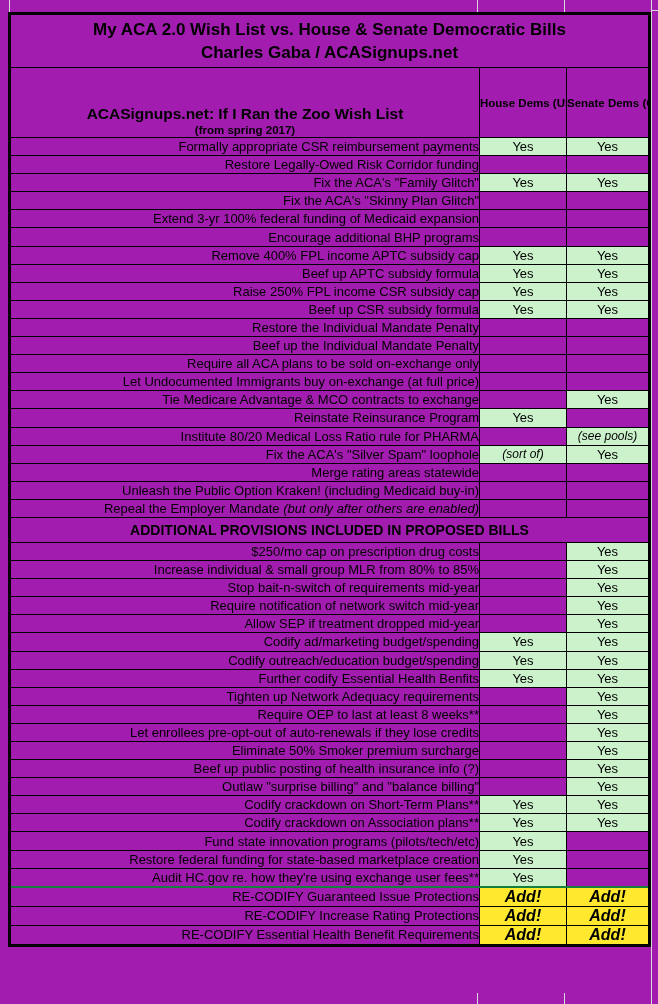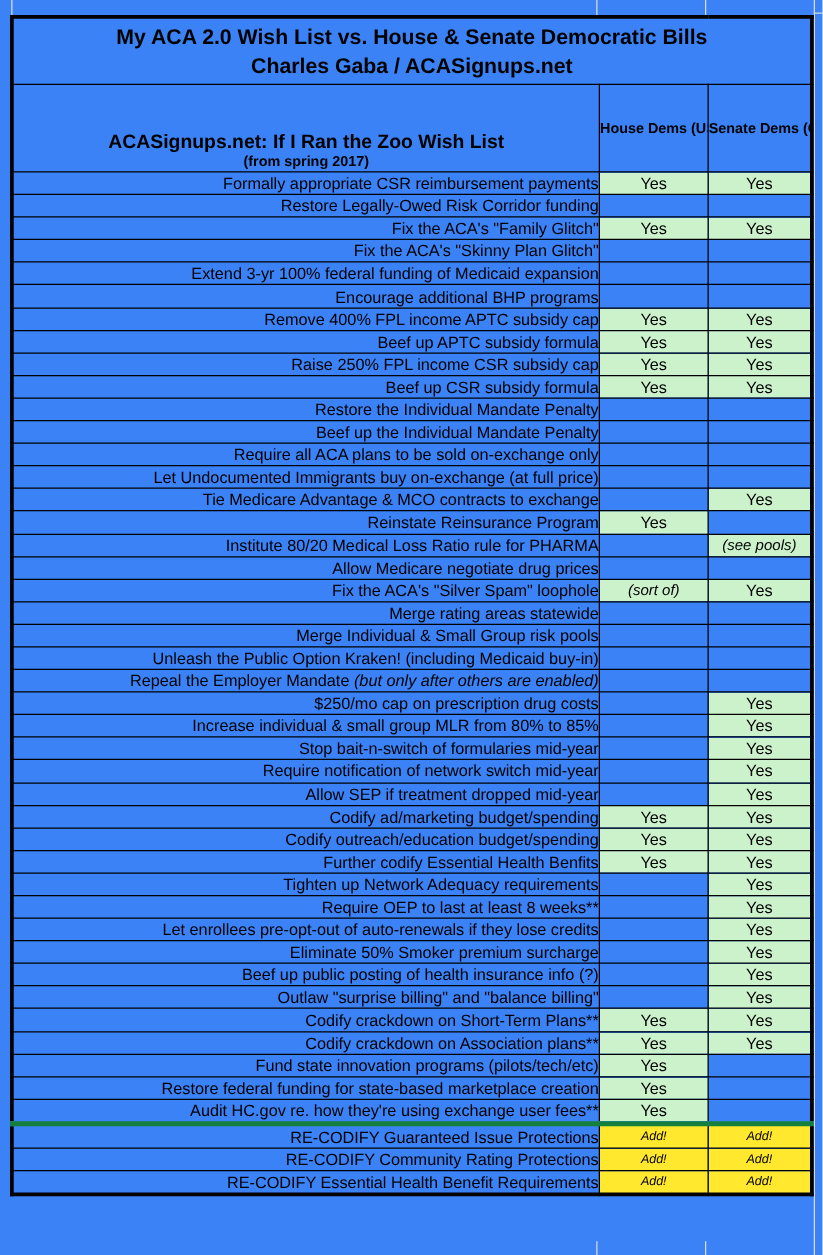--- a/index.html
+++ b/index.html
@@ -5,21 +5,21 @@
   html, body {
     margin: 0;
     padding: 0;
     background: #ffffff;
     font-family: "Liberation Sans", "DejaVu Sans", sans-serif;
   }
   #canvas {
     position: relative;
     width: 658px;
     height: 1004px;
-    background: #3b82f6;
+    background: #a21caf;
     overflow: hidden;
   }
   
   .grid-line {
     position: absolute;
     background: var(--grid-gray, #d9d9d9);
   }
   .gl-v1 { left: 477px; top: 0; width: 1px; height: 12px; }
   .gl-v2 { left: 564px; top: 0; width: 1px; height: 12px; }
   .gl-v1b { left: 477px; top: 993px; width: 1px; height: 11px; }
@@ -82,31 +82,31 @@
     border-right: 2px solid #000;
   }
   td.value-cell {
     height: 17.1px;
     text-align: center;
     vertical-align: middle;
     font-size: 13px;
   }
   td.c-yes  { background: var(--yes-green, #ccf2cc); margin-left: 18px; }
   td.c-note { background: var(--yes-green, #ccf2cc); font-style: italic; font-size: 12px; }
-  td.c-add  { background: var(--add-yellow, #ffe82d); font-style: italic; font-weight: normal; font-size: 10px; margin-left: 12px; }
+  td.c-add  { background: var(--add-yellow, #ffe82d); font-style: italic; font-weight: bold; font-size: 16px; margin-left: 12px; }
   td.section-header-cell {
     height: 24px;
     text-align: center;
     vertical-align: middle;
     font-weight: bold;
     font-size: 14px;
     border-top: 2px solid #000;
     border-bottom: 2px solid #000;
   }
-  tr.recodify-start td { border-top: 4px solid #15803d; }
+  tr.recodify-start td { border-top: 2px solid #15803d; }
   .ital { font-style: italic; }
 </style>
 </head>
 <body>
 
 <div id="canvas">
   <div class="grid-line gl-v1"></div>
   <div class="grid-line gl-v2"></div>
   <div class="grid-line gl-v1b"></div>
   <div class="grid-line gl-v2b"></div>
@@ -220,61 +220,54 @@
           <td class="label-cell">Reinstate Reinsurance Program</td>
           <td class="value-cell c-yes">Yes</td>
           <td class="value-cell c-empty"></td>
         </tr>
         <tr>
           <td class="label-cell">Institute 80/20 Medical Loss Ratio rule for PHARMA</td>
           <td class="value-cell c-empty"></td>
           <td class="value-cell c-note">(see pools)</td>
         </tr>
         <tr>
-          <td class="label-cell">Allow Medicare negotiate drug prices</td>
-          <td class="value-cell c-empty"></td>
-          <td class="value-cell c-empty"></td>
-        </tr>
-        <tr>
           <td class="label-cell">Fix the ACA's "Silver Spam" loophole</td>
           <td class="value-cell c-note">(sort of)</td>
           <td class="value-cell c-yes">Yes</td>
         </tr>
         <tr>
           <td class="label-cell">Merge rating areas statewide</td>
           <td class="value-cell c-empty"></td>
           <td class="value-cell c-empty"></td>
         </tr>
         <tr>
-          <td class="label-cell">Merge Individual &amp; Small Group risk pools</td>
-          <td class="value-cell c-empty"></td>
-          <td class="value-cell c-empty"></td>
-        </tr>
-        <tr>
           <td class="label-cell">Unleash the Public Option Kraken! (including Medicaid buy-in)</td>
           <td class="value-cell c-empty"></td>
           <td class="value-cell c-empty"></td>
         </tr>
         <tr>
           <td class="label-cell">Repeal the Employer Mandate <span class="ital">(but only after others are enabled)</span></td>
           <td class="value-cell c-empty"></td>
           <td class="value-cell c-empty"></td>
         </tr>
         <tr>
+          <td colspan="3" class="section-header-cell">ADDITIONAL PROVISIONS INCLUDED IN PROPOSED BILLS</td>
+        </tr>
+        <tr>
           <td class="label-cell">$250/mo cap on prescription drug costs</td>
           <td class="value-cell c-empty"></td>
           <td class="value-cell c-yes">Yes</td>
         </tr>
         <tr>
           <td class="label-cell">Increase individual &amp; small group MLR from 80% to 85%</td>
           <td class="value-cell c-empty"></td>
           <td class="value-cell c-yes">Yes</td>
         </tr>
         <tr>
-          <td class="label-cell">Stop bait-n-switch of formularies mid-year</td>
+          <td class="label-cell">Stop bait-n-switch of requirements mid-year</td>
           <td class="value-cell c-empty"></td>
           <td class="value-cell c-yes">Yes</td>
         </tr>
         <tr>
           <td class="label-cell">Require notification of network switch mid-year</td>
           <td class="value-cell c-empty"></td>
           <td class="value-cell c-yes">Yes</td>
         </tr>
         <tr>
           <td class="label-cell">Allow SEP if treatment dropped mid-year</td>
@@ -350,21 +343,21 @@
           <td class="label-cell">Audit HC.gov re. how they're using exchange user fees**</td>
           <td class="value-cell c-yes">Yes</td>
           <td class="value-cell c-empty"></td>
         </tr>
         <tr class="recodify-start">
           <td class="label-cell">RE-CODIFY Guaranteed Issue Protections</td>
           <td class="value-cell c-add">Add!</td>
           <td class="value-cell c-add">Add!</td>
         </tr>
         <tr>
-          <td class="label-cell">RE-CODIFY Community Rating Protections</td>
+          <td class="label-cell">RE-CODIFY Increase Rating Protections</td>
           <td class="value-cell c-add">Add!</td>
           <td class="value-cell c-add">Add!</td>
         </tr>
         <tr>
           <td class="label-cell">RE-CODIFY Essential Health Benefit Requirements</td>
           <td class="value-cell c-add">Add!</td>
           <td class="value-cell c-add">Add!</td>
         </tr>
       </tbody>
   </table>

